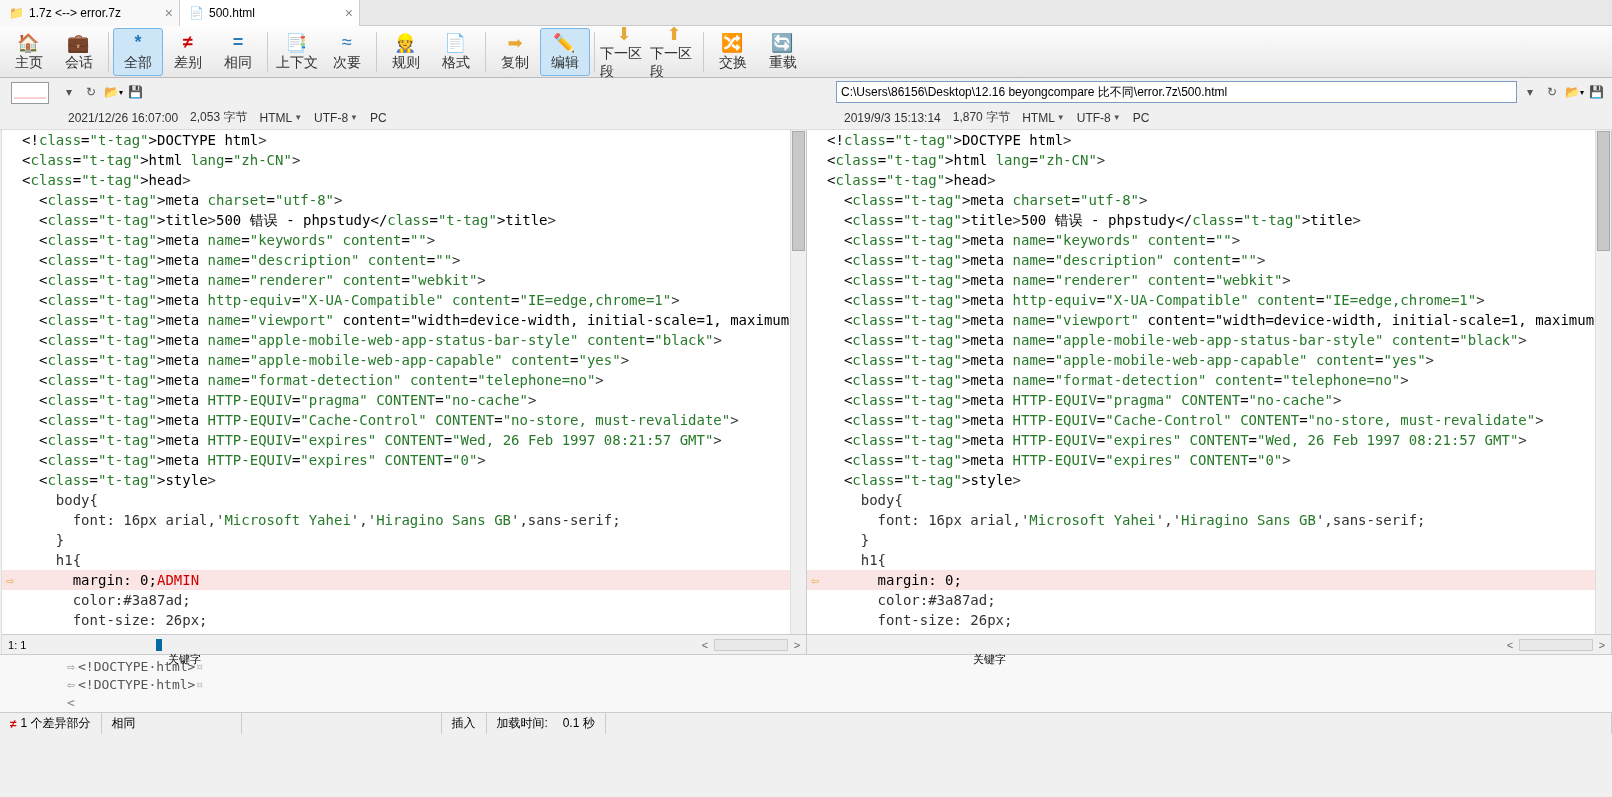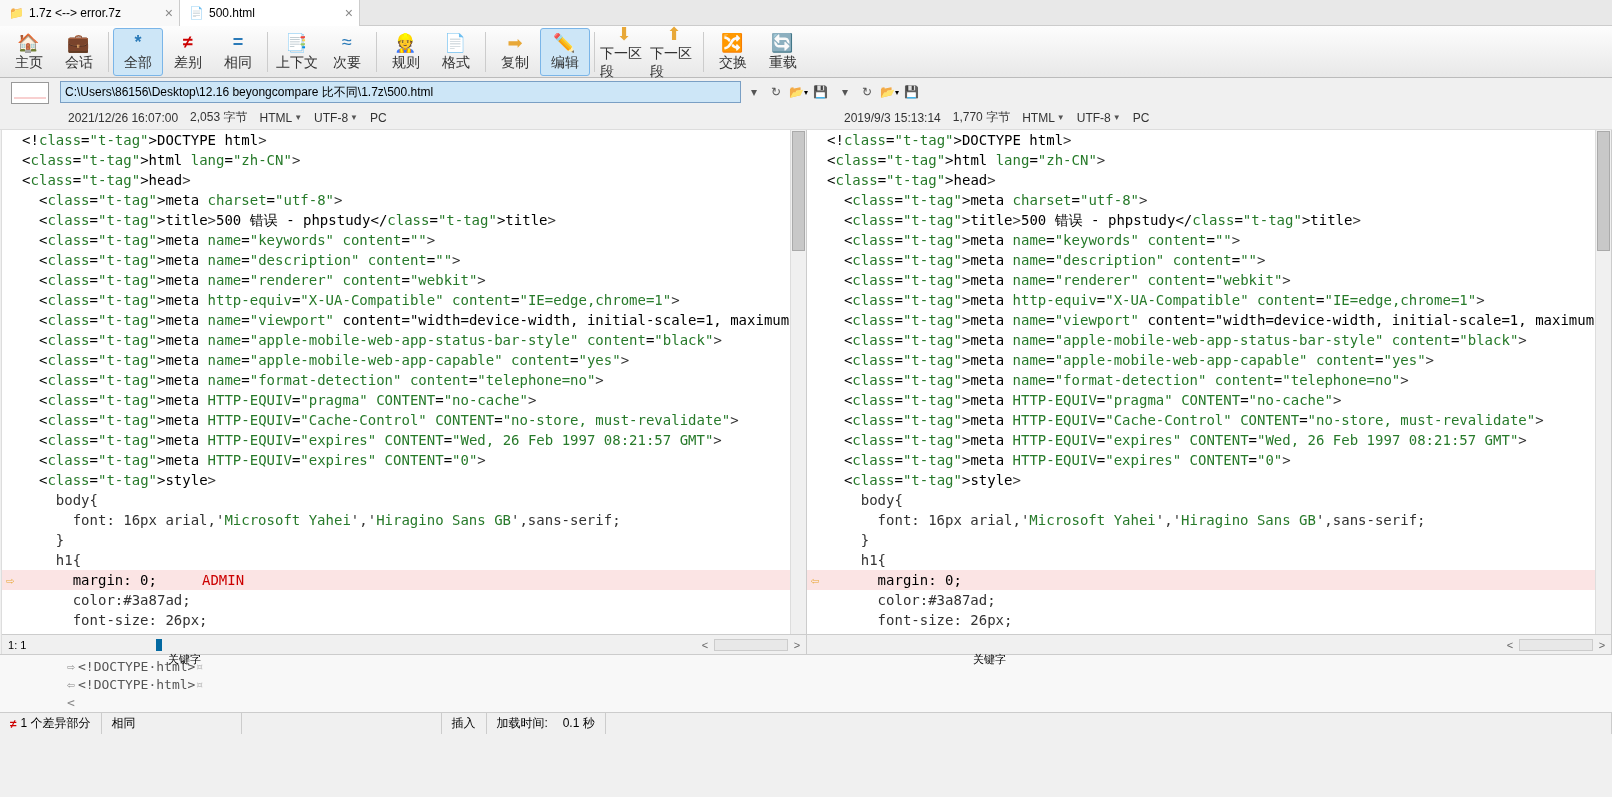--- a/index.html
+++ b/index.html
@@ -48,21 +48,21 @@
 .bp-body { flex: 1; font-family: Consolas, monospace; font-size: 13px; padding: 2px 4px; }
 .bp-line { display: flex; align-items: center; height: 18px; color: #555; }
 .bp-arrow { width: 14px; text-align: center; }
 .statusbar { height: 22px; background: #f0f0f0; border-top: 1px solid #ccc; display: flex; align-items: center; font-size: 12px; }
 .sb-cell { padding: 0 10px; border-right: 1px solid #ccc; height: 100%; display: flex; align-items: center; gap: 4px; }
 .sb-cell.wide { flex: 1; }
 .red-neq { color: #c00; font-weight: bold; }
 .t-attr { color: #277a2a; }
 .t-val { color: #277a2a; }
 .t-punc { color: #333; }
-.t-diff { color: #c00; margin-left: 45px; }
+.t-diff { color: #c00; }
 .t-css { color: #333; }
 .folder-btn { display: inline-flex; align-items: center; cursor: pointer; }
 </style>
 </head>
 <body>
 
 <div class="tabs">
   <div class="tab">
     <span class="tab-icon">📁</span>
     <span>1.7z &lt;--&gt; error.7z</span>
@@ -142,27 +142,27 @@
       <span class="icon">🔄</span>
       <span class="label">重载</span>
     </div>
 </div>
 
 <div class="paths-row">
   <div class="thumb-strip">
     <div class="thumb-box"></div>
   </div>
   <div class="path-group">
-    <input class="path-input blue" value="C:\Users\86156\Desktop\12.16 beyongcompare 比不同\1.7z\500.html" style="">
     <span class="mini-btn">▾</span>
     <span class="mini-btn">↻</span>
     <span class="folder-btn">📂<span style="font-size:8px;">▾</span></span>
     <span class="mini-btn" style="color:#bbb;">💾</span>
   </div>
   <div class="path-group">
+    <input class="path-input" value="C:\Users\86156\Desktop\12.16 beyongcompare 比不同\error.7z\500.html" style="">
     <span class="mini-btn">▾</span>
     <span class="mini-btn">↻</span>
     <span class="folder-btn">📂<span style="font-size:8px;">▾</span></span>
     <span class="mini-btn" style="color:#bbb;">💾</span>
   </div>
 </div>
 
 <div class="info-row">
   <div class="info-left-spacer"></div>
   <div class="info-cell">
@@ -173,21 +173,21 @@
         <span class="dd-arrow">▼</span>
       </span>
     <span class="dd">
         <span>UTF-8</span>
         <span class="dd-arrow">▼</span>
       </span>
     <span>PC</span>
   </div>
   <div class="info-cell">
     <span>2019/9/3 15:13:14</span>
-    <span>1,770 字节</span>
+    <span>1,870 字节</span>
     <span class="dd">
         <span>HTML</span>
         <span class="dd-arrow">▼</span>
       </span>
     <span class="dd">
         <span>UTF-8</span>
         <span class="dd-arrow">▼</span>
       </span>
     <span>PC</span>
   </div>

